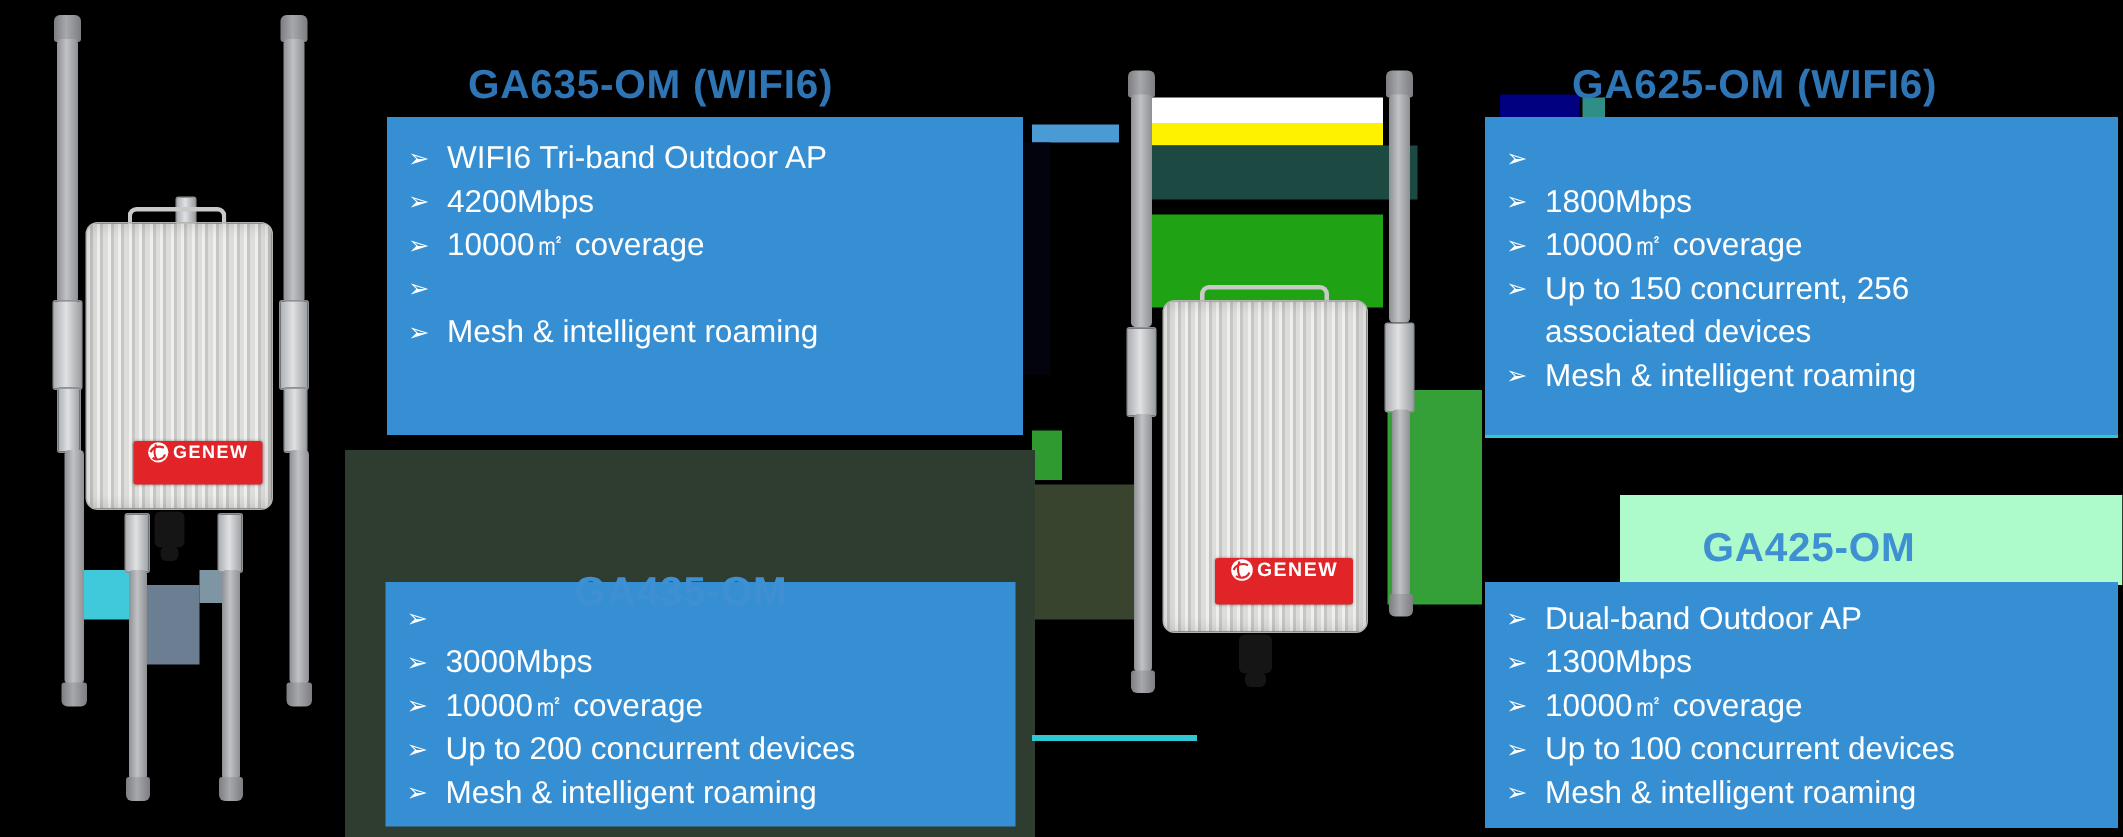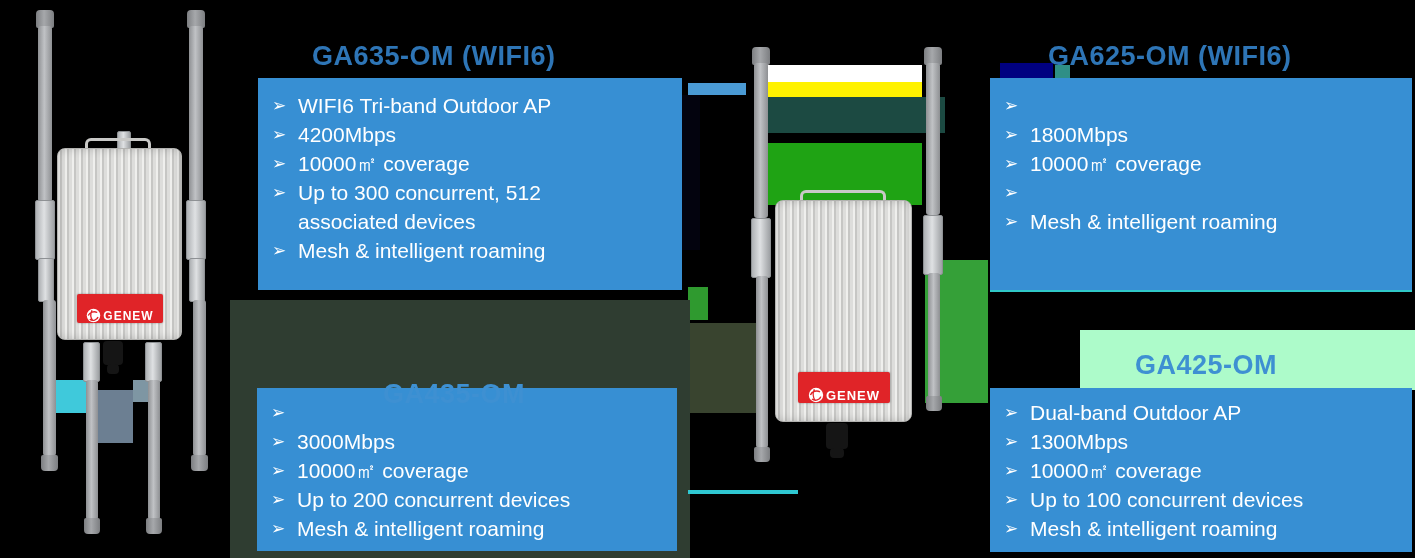--- a/index.html
+++ b/index.html
@@ -38,21 +38,21 @@
     background:linear-gradient(90deg,#7c7e81,#a6a8ab 45%,#7c7e81);}
   .conn{position:absolute;border-radius:2px;background:linear-gradient(90deg,#aeb1b4,#dfe1e3 45%,#9ea1a4);
     border:1px solid #8e9194;box-sizing:border-box;}
   .apbody{position:absolute;border:1px solid #b2b2b0;border-radius:8px;box-sizing:border-box;
     background:repeating-linear-gradient(90deg,#efefed 0 2px,#c6c6c4 2px 4px,#dddddb 4px 7px);
     box-shadow:inset 0 0 10px rgba(0,0,0,.18);}
   .handle{position:absolute;border:3px solid #c9c9c7;border-bottom:none;border-radius:6px 6px 0 0;
     background:transparent;box-sizing:border-box;}
   .gland{position:absolute;background:#151515;border-radius:4px;}
   .logo-plate{position:absolute;background:var(--logo-red);border-radius:2px;
-    display:flex;align-items:flex-end;justify-content:center;gap:2px;box-shadow:0 0 2px rgba(0,0,0,.4);}
+    display:flex;align-items:flex-start;justify-content:center;gap:2px;box-shadow:0 0 2px rgba(0,0,0,.4);margin-left:12px;}
   .logo-text{color:#fff;font-weight:700;letter-spacing:1px;}
   .logo-icon{display:block;}
 </style>
 </head>
 <body style="--box-blue: #378FD3; --title-dark: #2E75B6; --title-light: #3E90D2; --logo-red: #E02428;">
 
 <div class="bg-rect" style="left:765px;top:65px;width:157px;height:17px;background:#ffffff;"></div>
 <div class="bg-rect" style="left:765px;top:82px;width:157px;height:15px;background:#fff200;"></div>
 <div class="bg-rect" style="left:765px;top:97px;width:180px;height:36px;background:#1c4a42;"></div>
 <div class="bg-rect" style="left:765px;top:143px;width:157px;height:62px;background:#1fa314;"></div>
@@ -146,21 +146,20 @@
       <li>
         <span class="bullet">➢</span>
         <span class="ftext">4200Mbps</span>
       </li>
       <li>
         <span class="bullet">➢</span>
         <span class="ftext">10000㎡ coverage</span>
       </li>
       <li>
         <span class="bullet">➢</span>
-        <span class="ftext">Up to 300 concurrent, 512 associated devices</span>
       </li>
       <li>
         <span class="bullet">➢</span>
         <span class="ftext">Mesh &amp; intelligent roaming</span>
       </li>
     </ul>
 </div>
 
 <div class="callout-title title-light" style="left:383px;top:342px;margin-top:29px;">GA435-OM</div>
 <div class="feature-box" style="left:257px;top:388px;width:420px;height:163px;padding-top:10px;">
@@ -196,20 +195,21 @@
       <li>
         <span class="bullet">➢</span>
         <span class="ftext">1800Mbps</span>
       </li>
       <li>
         <span class="bullet">➢</span>
         <span class="ftext">10000㎡ coverage</span>
       </li>
       <li>
         <span class="bullet">➢</span>
+        <span class="ftext">Up to 150 concurrent, 256 associated devices</span>
       </li>
       <li>
         <span class="bullet">➢</span>
         <span class="ftext">Mesh &amp; intelligent roaming</span>
       </li>
     </ul>
 </div>
 
 <div class="callout-title title-light" style="left:1135px;top:342px;text-align:right;">GA425-OM</div>
 <div class="feature-box" style="left:990px;top:388px;width:422px;height:164px;padding-top:10px;">

